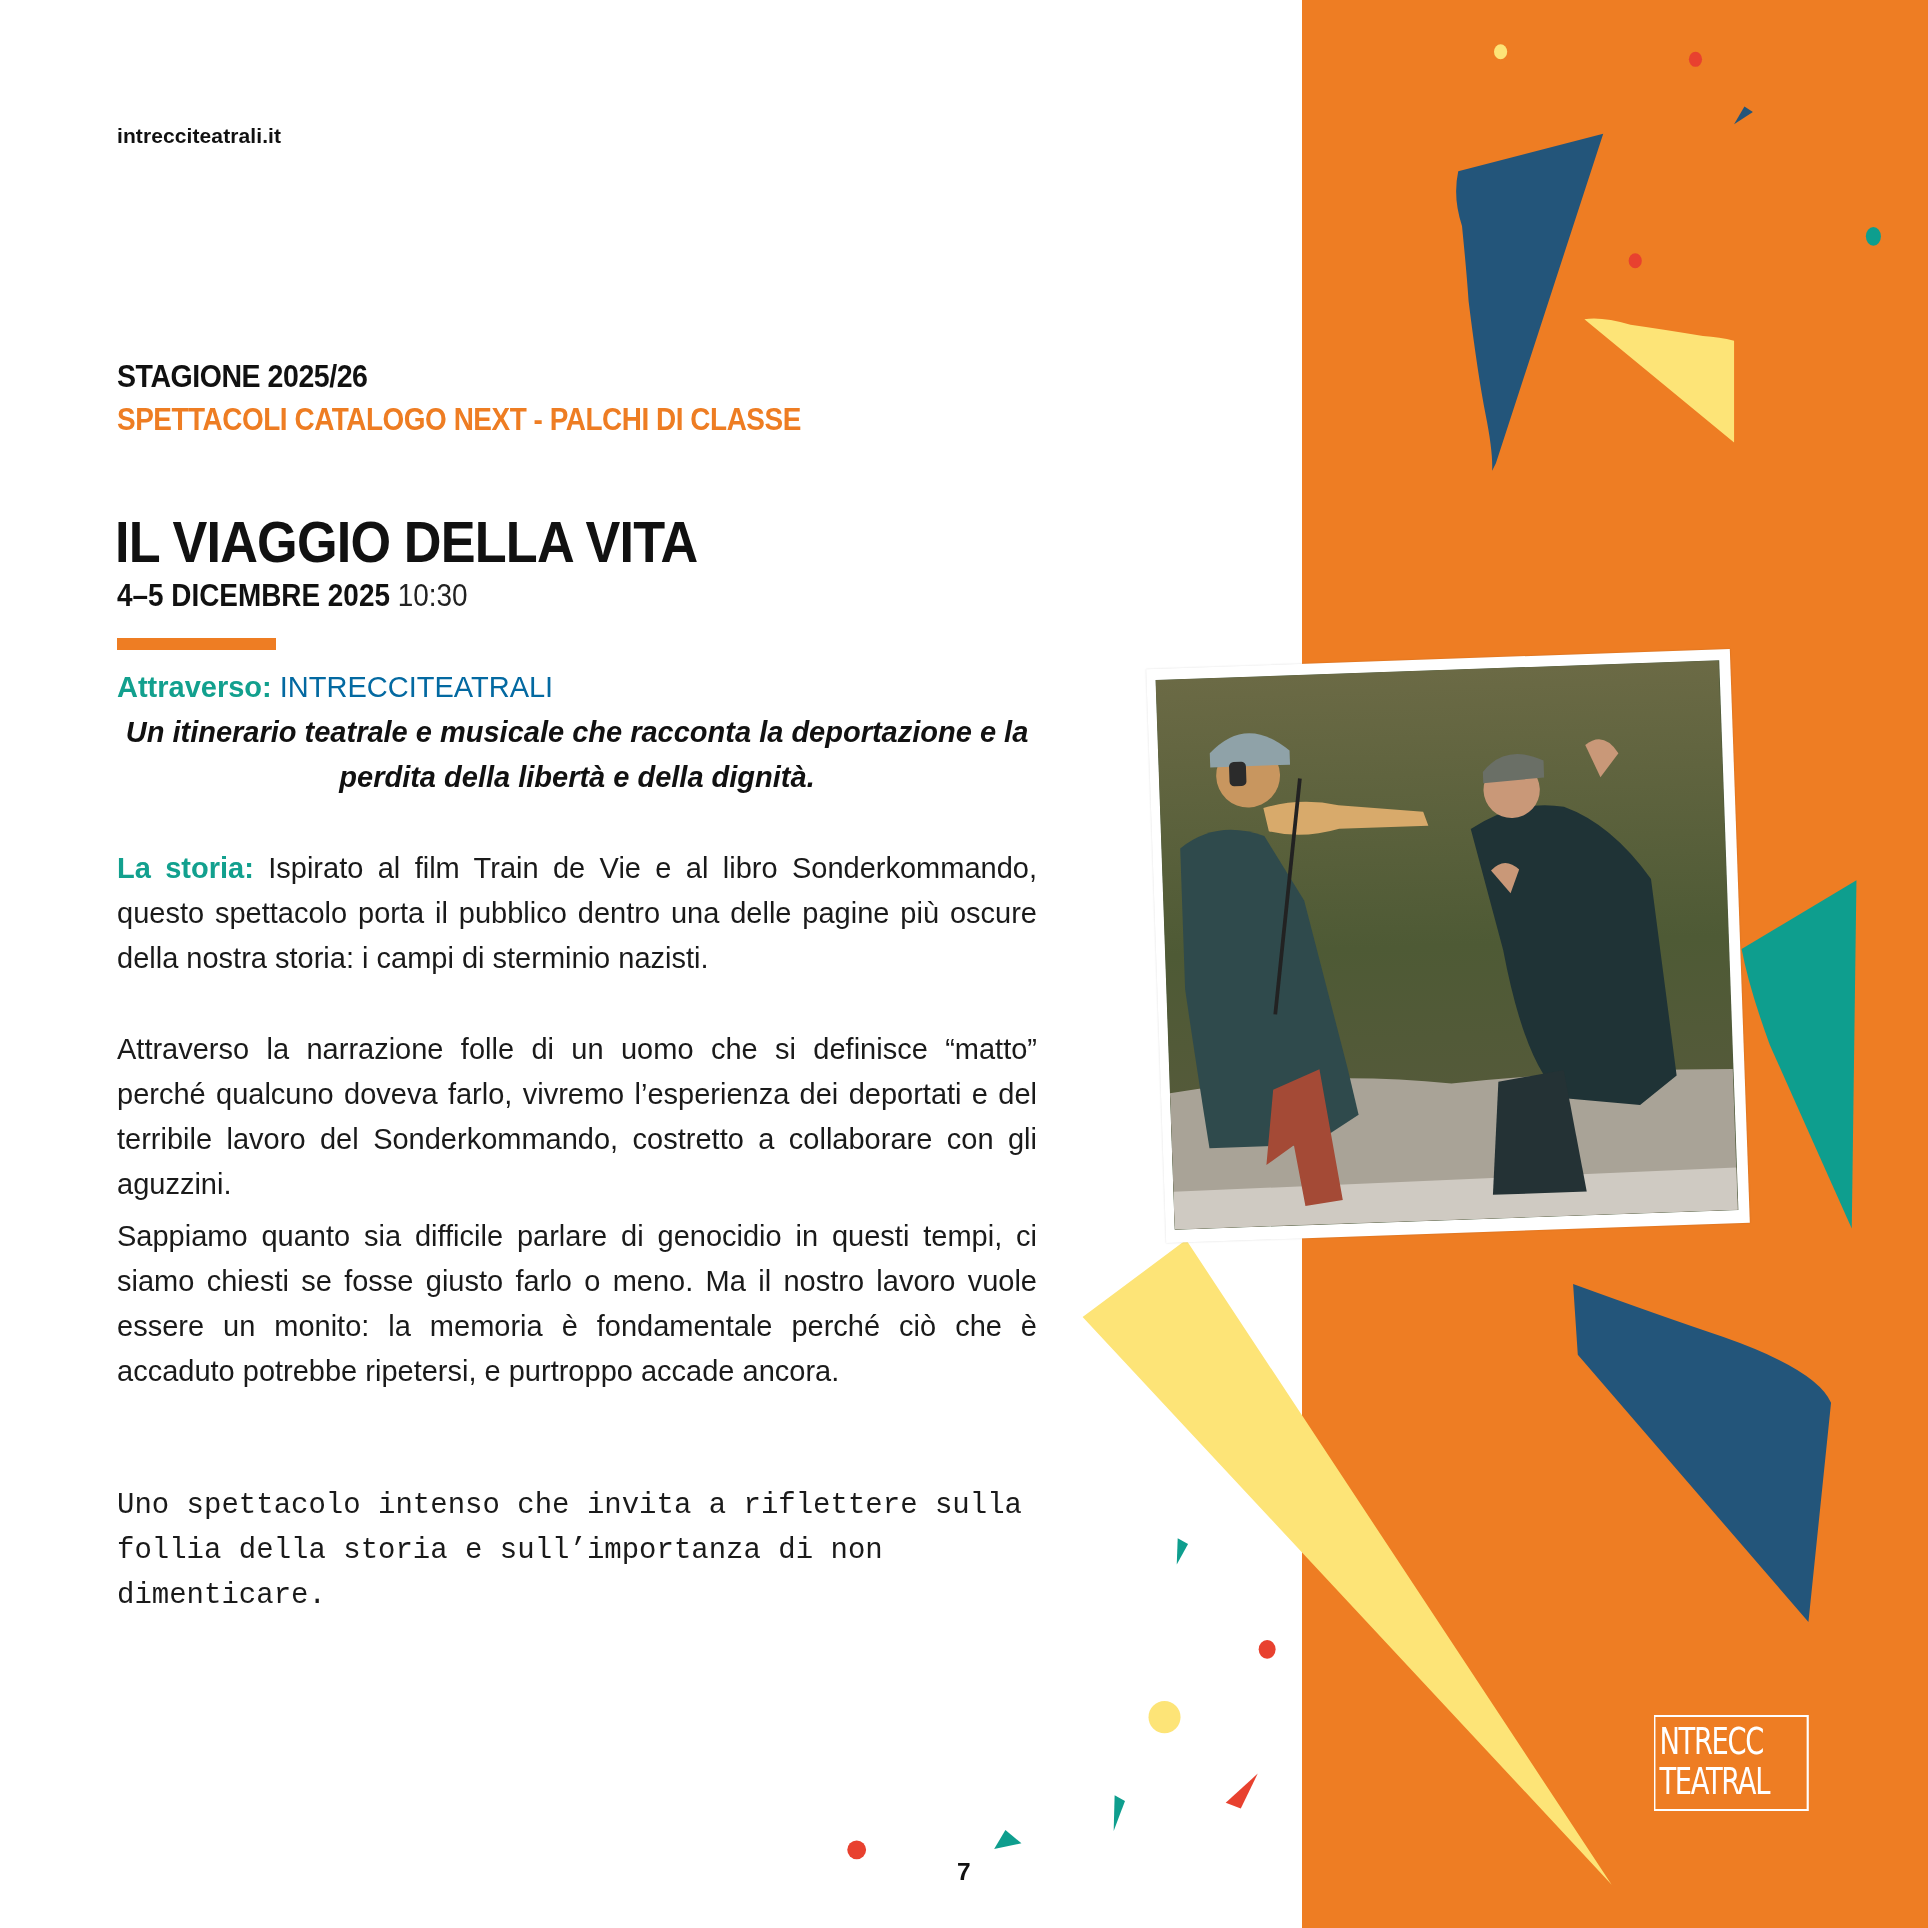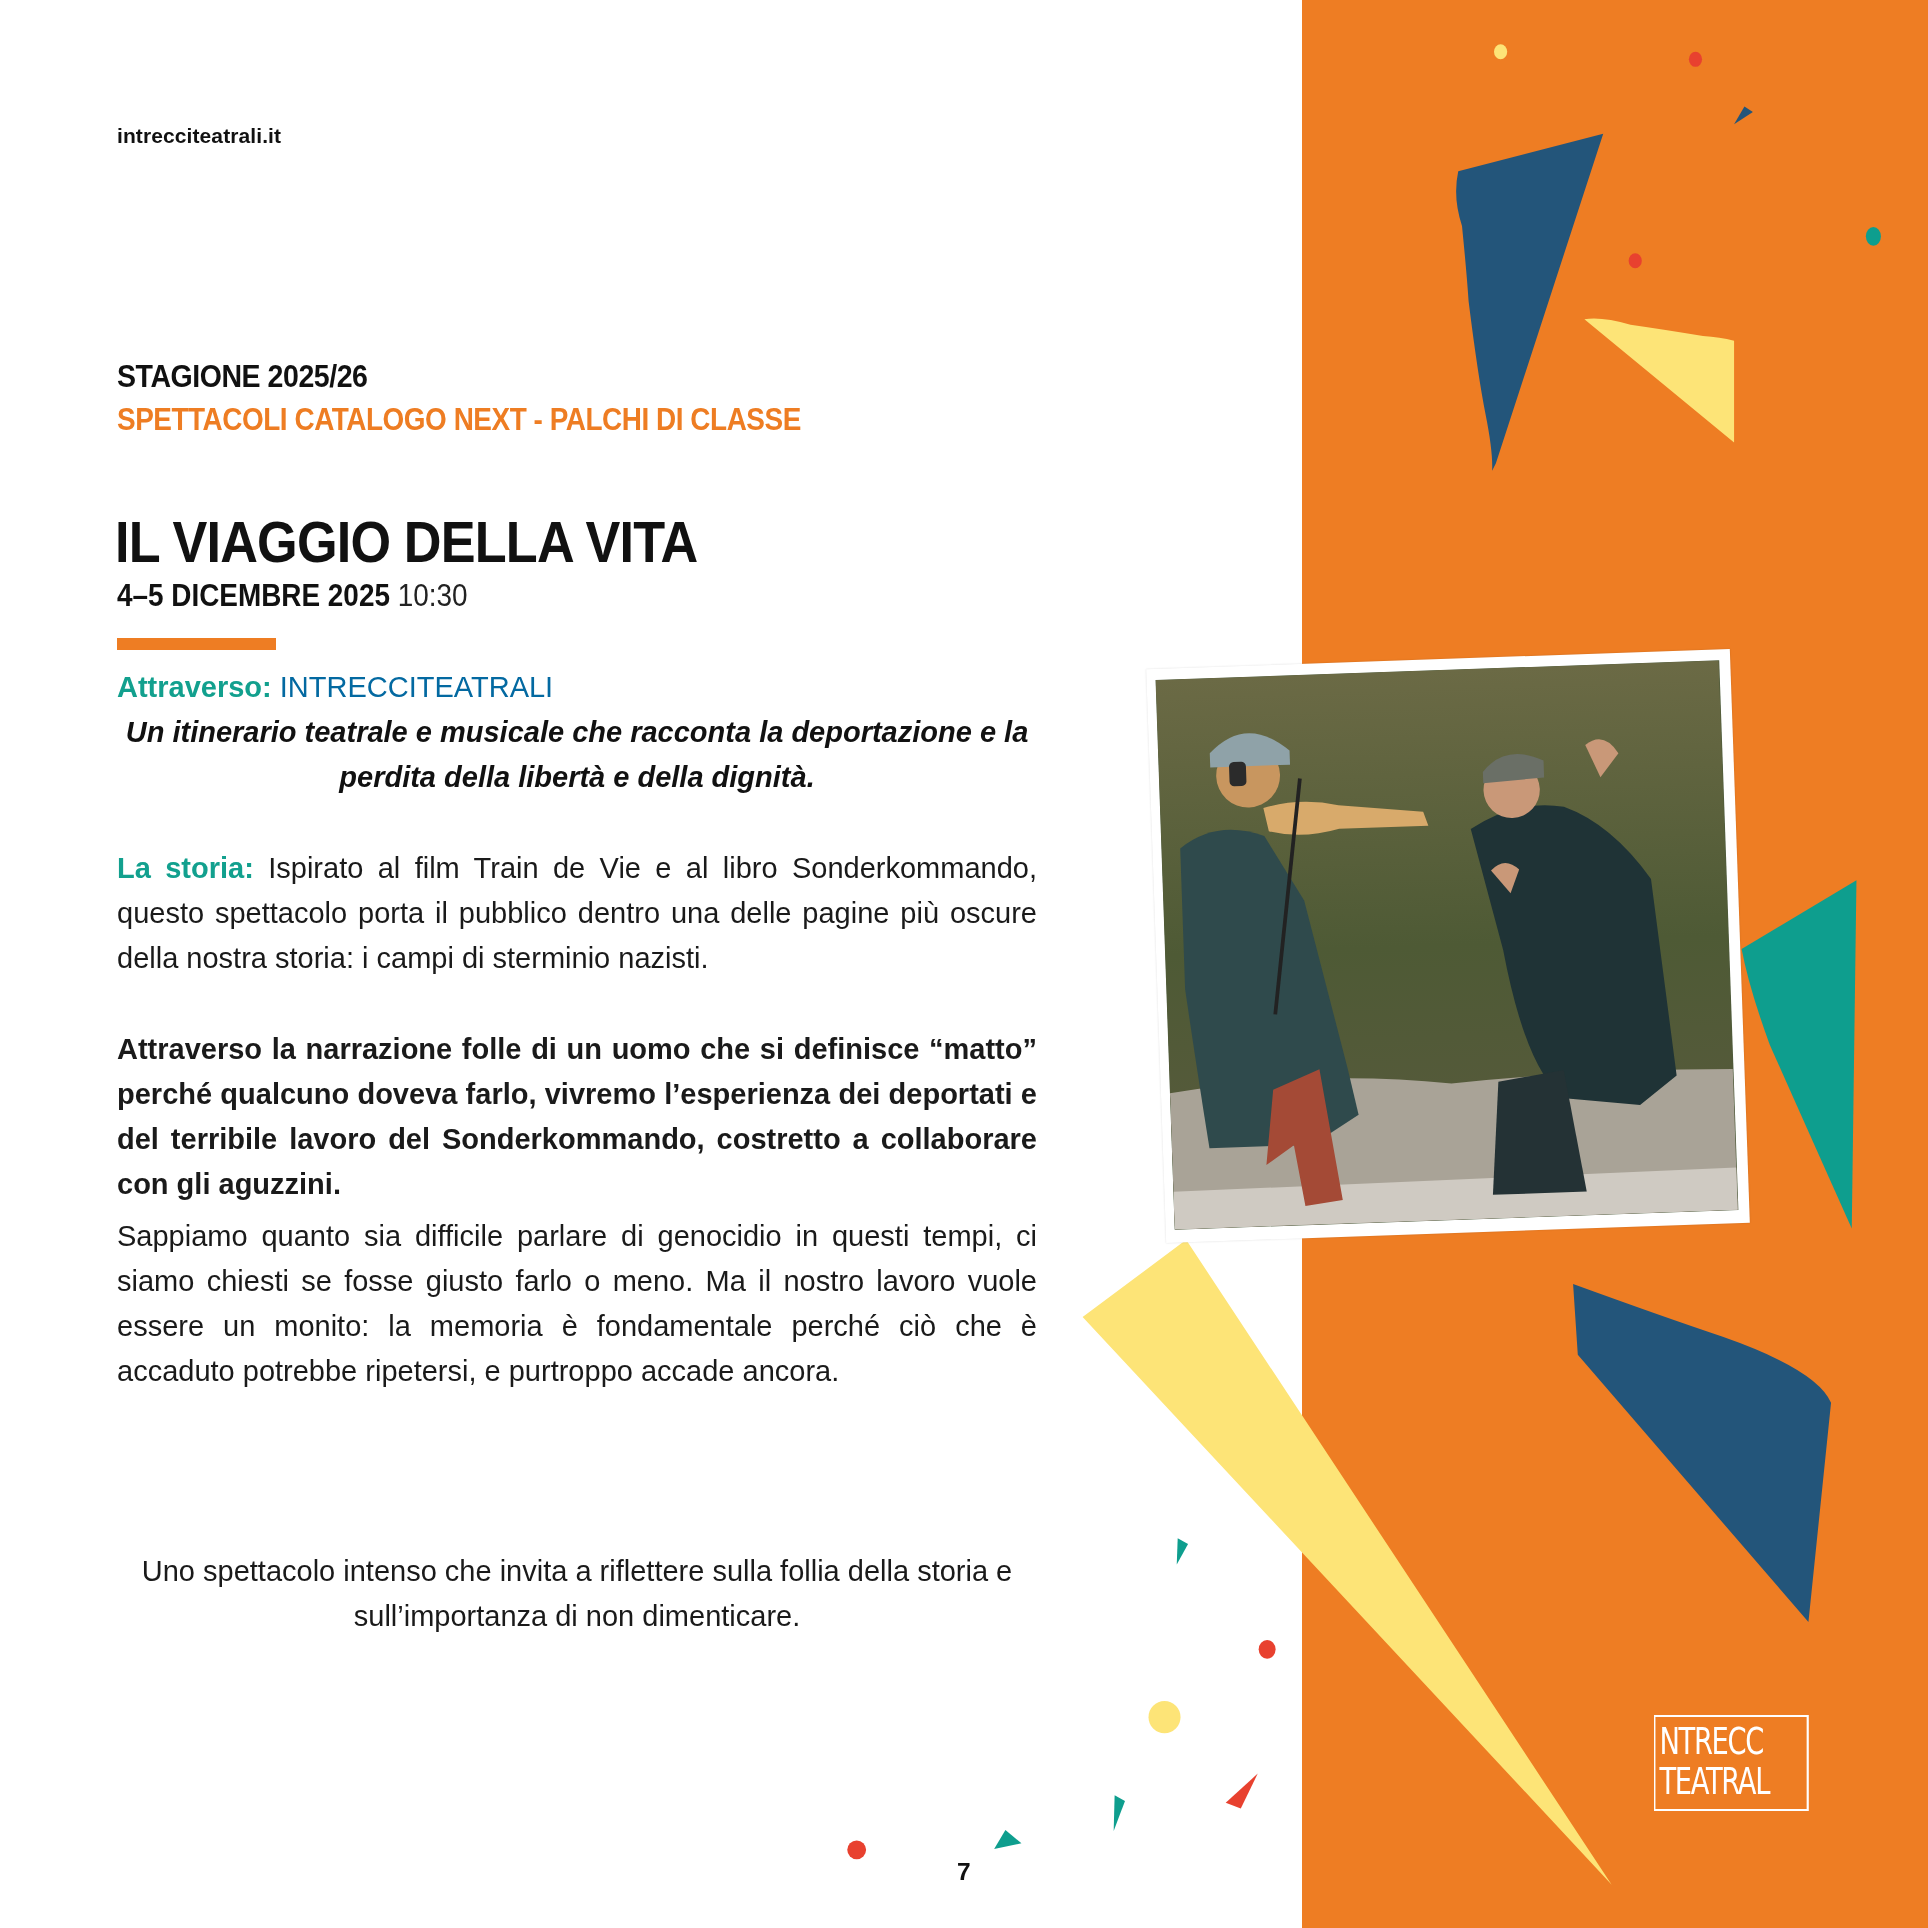--- a/index.html
+++ b/index.html
@@ -30,23 +30,23 @@
     .accent-bar { position: absolute; left: 117px; top: 638px; width: 159px; height: 12.2px; background: #ee7d23; }
     .body-text {
       position: absolute; left: 117px; width: 920px; font-size: 29px; line-height: 45px;
       color: #1a1a1a; text-align: justify;
     }
     .label-teal { color: #12a08e; font-weight: bold; }
     .company-name { font-weight: normal; color: #0369a1; }
     .tagline { font-style: italic; font-weight: bold; color: #111; }
     .company-block { top: 665px; }
     .p1 { top: 846px; }
-    .p2 { top: 1027px; font-weight: bold; }
+    .p2 { top: 1027px; }
     .p3 { top: 1214px; }
-    .p4 { top: 1549px; text-align: center; }
+    .p4 { top: 1483px; text-align: left; font-family: Liberation Mono, monospace; }
     .photo-frame {
       position: absolute; left: 1156px; top: 659px; width: 584px; height: 574px;
       background: #ffffff; transform: rotate(-2deg); transform-origin: center;
       box-shadow: 0 0 1.9px rgba(0,0,0,0.15);
     }
     .photo {
       position: absolute; left: 9.4px; top: 11.3px; right: 11.3px; bottom: 13px;
       overflow: hidden; background: #4d5a3a;
     }
     .logo {

